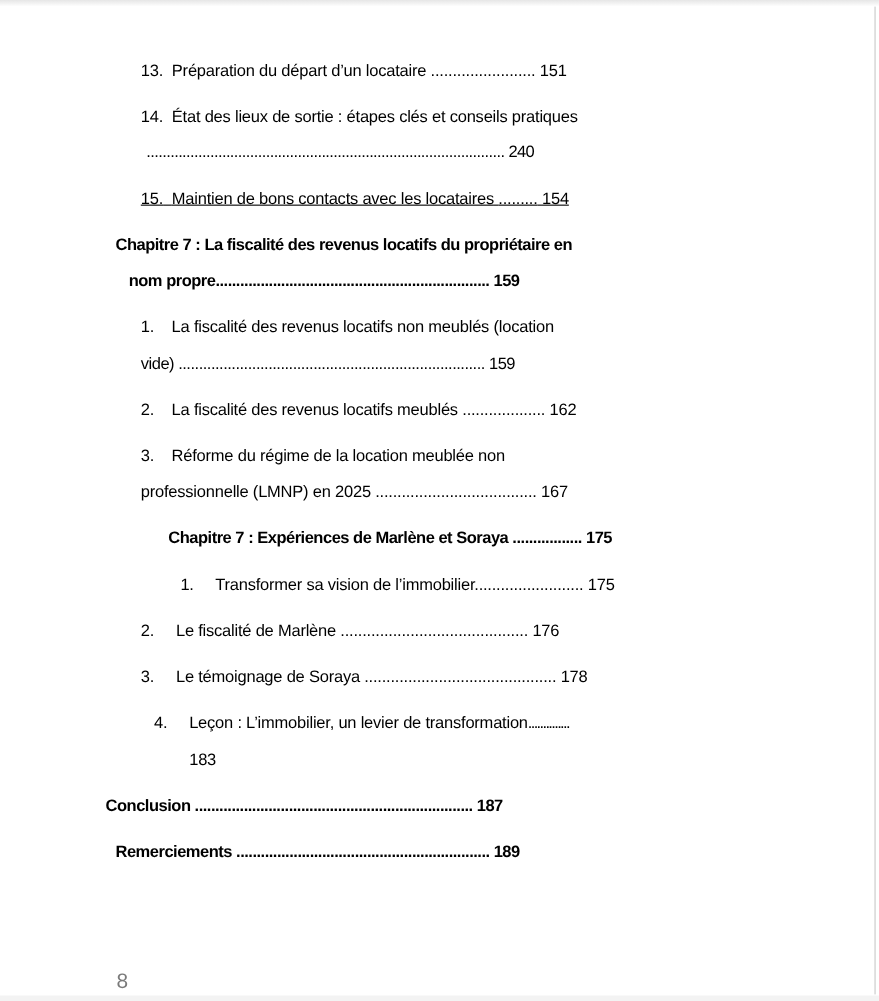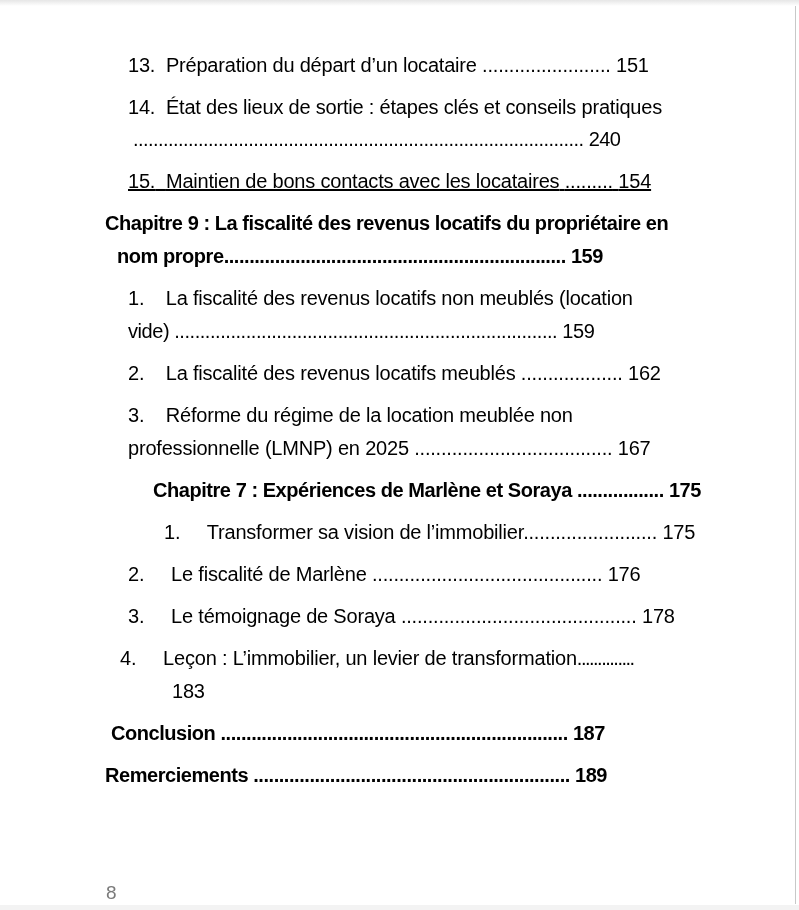--- a/index.html
+++ b/index.html
@@ -14,21 +14,21 @@
       background: linear-gradient(#e6e6e6, #ffffff);
     }
     .page {
       position: absolute; left: 0; top: 0; width: 795px; height: 904px;
       background: #fff; border-right: 1px solid #c8c8c8;
     }
     .bottom-strip {
       position: absolute; left: 0; top: 905px; width: 799px; height: 5px; background: #f3f3f3;
     }
     .line {
-      position: absolute; font-size: 20px; line-height: 22px; white-space: nowrap;
+      position: absolute; font-size: 15px; line-height: 22px; white-space: nowrap;
       letter-spacing: -0.2px;
     }
     .bold { font-weight: bold; }
     .page-number {
       position: absolute; left: 106px; top: 882px; font-size: 19px; color: #7a7a7a;
     }
   </style>
 </head>
 <body>
 
@@ -53,21 +53,21 @@
 </div>
 
 <div class="line" style="left:128px; top:170px;text-decoration:underline;">
   <span>15.</span>&nbsp;
   <span>Maintien de bons contacts avec les locataires</span>
   <span>.........</span>
   <span>154</span>
 </div>
 
 <div class="line bold" style="left:105px; top:212px; letter-spacing:-0.45px;">
-  <span>Chapitre 9 : La fiscalité des revenus locatifs du propriétaire en</span>
+  <span>Chapitre 7 : La fiscalité des revenus locatifs du propriétaire en</span>
 </div>
 <div class="line bold" style="left:105px; top:245px; letter-spacing:-0.45px;margin-left:12px;">
   <span>nom propre</span><span>...................................................................</span>
   <span>159</span>
 </div>
 
 <div class="line" style="left:128px; top:287px;text-align:center;">
   <span>1.</span>&nbsp;&nbsp;&nbsp;
   <span>La fiscalité des revenus locatifs non meublés (location</span>
 </div>
@@ -110,29 +110,29 @@
   <span>Le fiscalité de Marlène</span>
   <span>...........................................</span>
   <span>176</span>
 </div>
 <div class="line" style="left:128px; top:605px;">
   <span>3.</span>&nbsp;&nbsp;&nbsp;&nbsp;
   <span>Le témoignage de Soraya</span>
   <span>............................................</span>
   <span>178</span>
 </div>
-<div class="line" style="left:120px; top:647px;">
+<div class="line" style="left:140px; top:647px;">
   <span>4.</span>&nbsp;&nbsp;&nbsp;&nbsp;
   <span>Leçon : L’immobilier, un levier de transformation</span><span style="letter-spacing:-1.5px;">..............</span>
 </div>
 <div class="line" style="left:172px; top:680px;">
   <span>183</span>
 </div>
 
-<div class="line bold" style="left:111px; top:722px; letter-spacing:-0.45px;">
+<div class="line bold" style="left:96px; top:722px; letter-spacing:-0.45px;">
   <span>Conclusion</span>
   <span>....................................................................</span>
   <span>187</span>
 </div>
 
 <div class="line bold" style="left:105px; top:764px; letter-spacing:-0.45px;">
   <span>Remerciements</span>
   <span>..............................................................</span>
   <span>189</span>
 </div>

